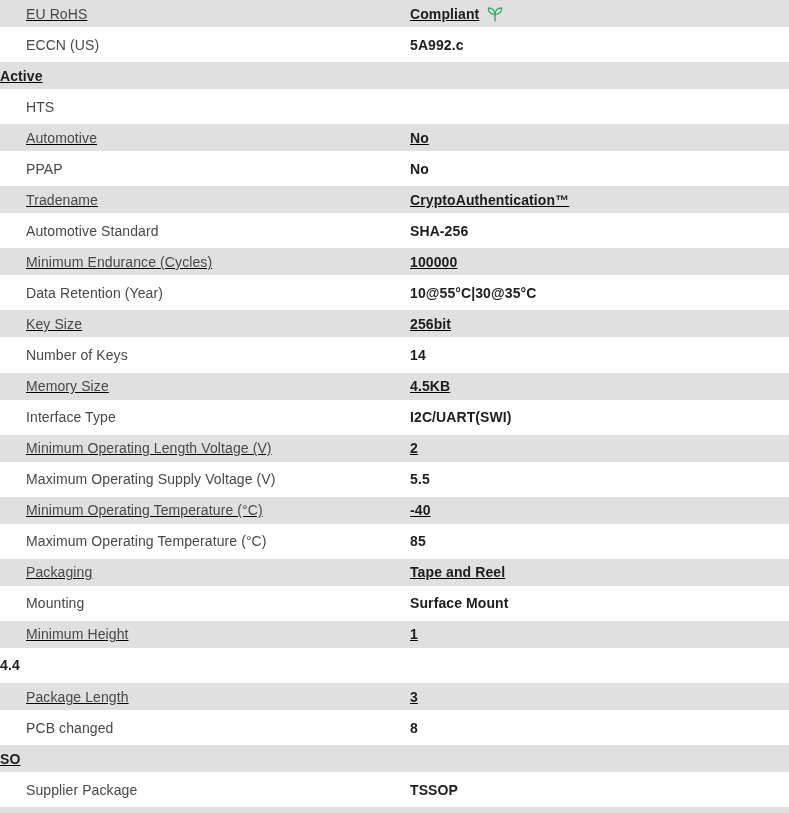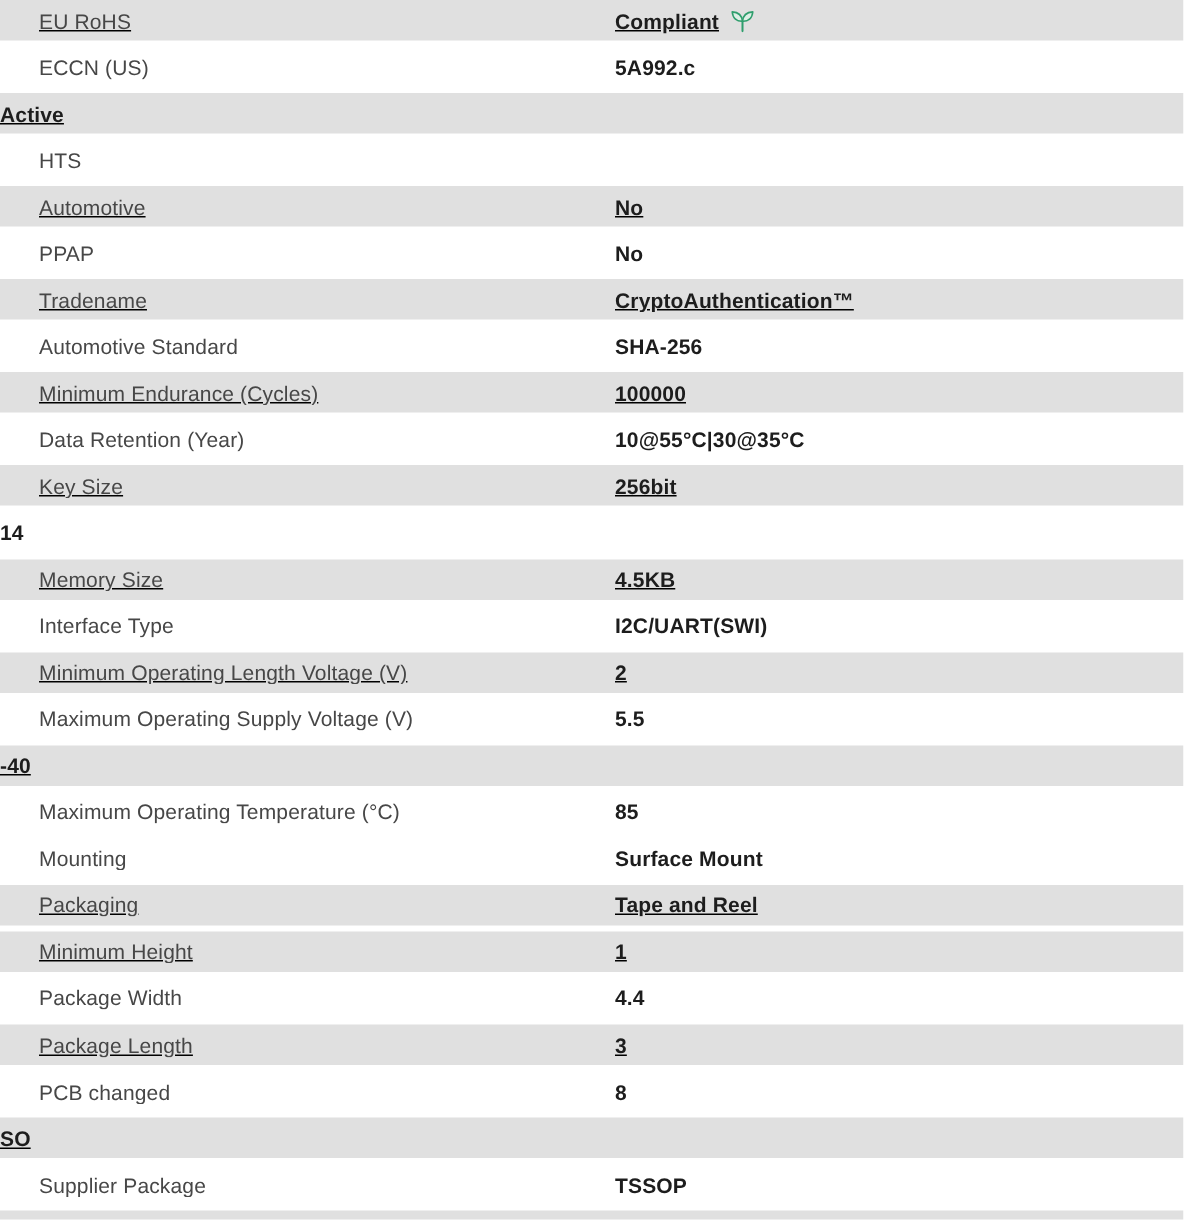--- a/index.html
+++ b/index.html
@@ -151,20 +151,21 @@
 
   <div class="row alt">
     <div class="cell-label">Key Size</div>
     <div class="cell-value">
       <span class="value-text">256bit</span>
 
     </div>
   </div>
 
   <div class="row">
+    <div class="cell-label">Number of Keys</div>
     <div class="cell-value">
       <span class="value-text">14</span>
 
     </div>
   </div>
 
   <div class="row alt">
     <div class="cell-label">Memory Size</div>
     <div class="cell-value">
       <span class="value-text">4.5KB</span>
@@ -190,60 +191,60 @@
 
   <div class="row">
     <div class="cell-label">Maximum Operating Supply Voltage (V)</div>
     <div class="cell-value">
       <span class="value-text">5.5</span>
 
     </div>
   </div>
 
   <div class="row alt">
+    <div class="cell-label">Minimum Operating Temperature (°C)</div>
     <div class="cell-value">
       <span class="value-text">-40</span>
 
     </div>
   </div>
 
   <div class="row">
     <div class="cell-label">Maximum Operating Temperature (°C)</div>
     <div class="cell-value">
       <span class="value-text">85</span>
 
     </div>
   </div>
 
+  <div class="row alt">
+    <div class="cell-label">Packaging</div>
+    <div class="cell-value">
+      <span class="value-text">Tape and Reel</span>
+
+    </div>
+  </div>
+
   <div class="row">
     <div class="cell-label">Mounting</div>
     <div class="cell-value">
       <span class="value-text">Surface Mount</span>
 
     </div>
   </div>
 
   <div class="row alt">
-    <div class="cell-label">Packaging</div>
-    <div class="cell-value">
-      <span class="value-text">Tape and Reel</span>
-
-    </div>
-  </div>
-
-  <div class="row alt">
     <div class="cell-label">Minimum Height</div>
     <div class="cell-value">
       <span class="value-text">1</span>
 
     </div>
   </div>
 
   <div class="row">
-    <div class="cell-label">Package Width</div>
     <div class="cell-value">
       <span class="value-text">4.4</span>
 
     </div>
   </div>
 
   <div class="row alt">
     <div class="cell-label">Package Length</div>
     <div class="cell-value">
       <span class="value-text">3</span>

